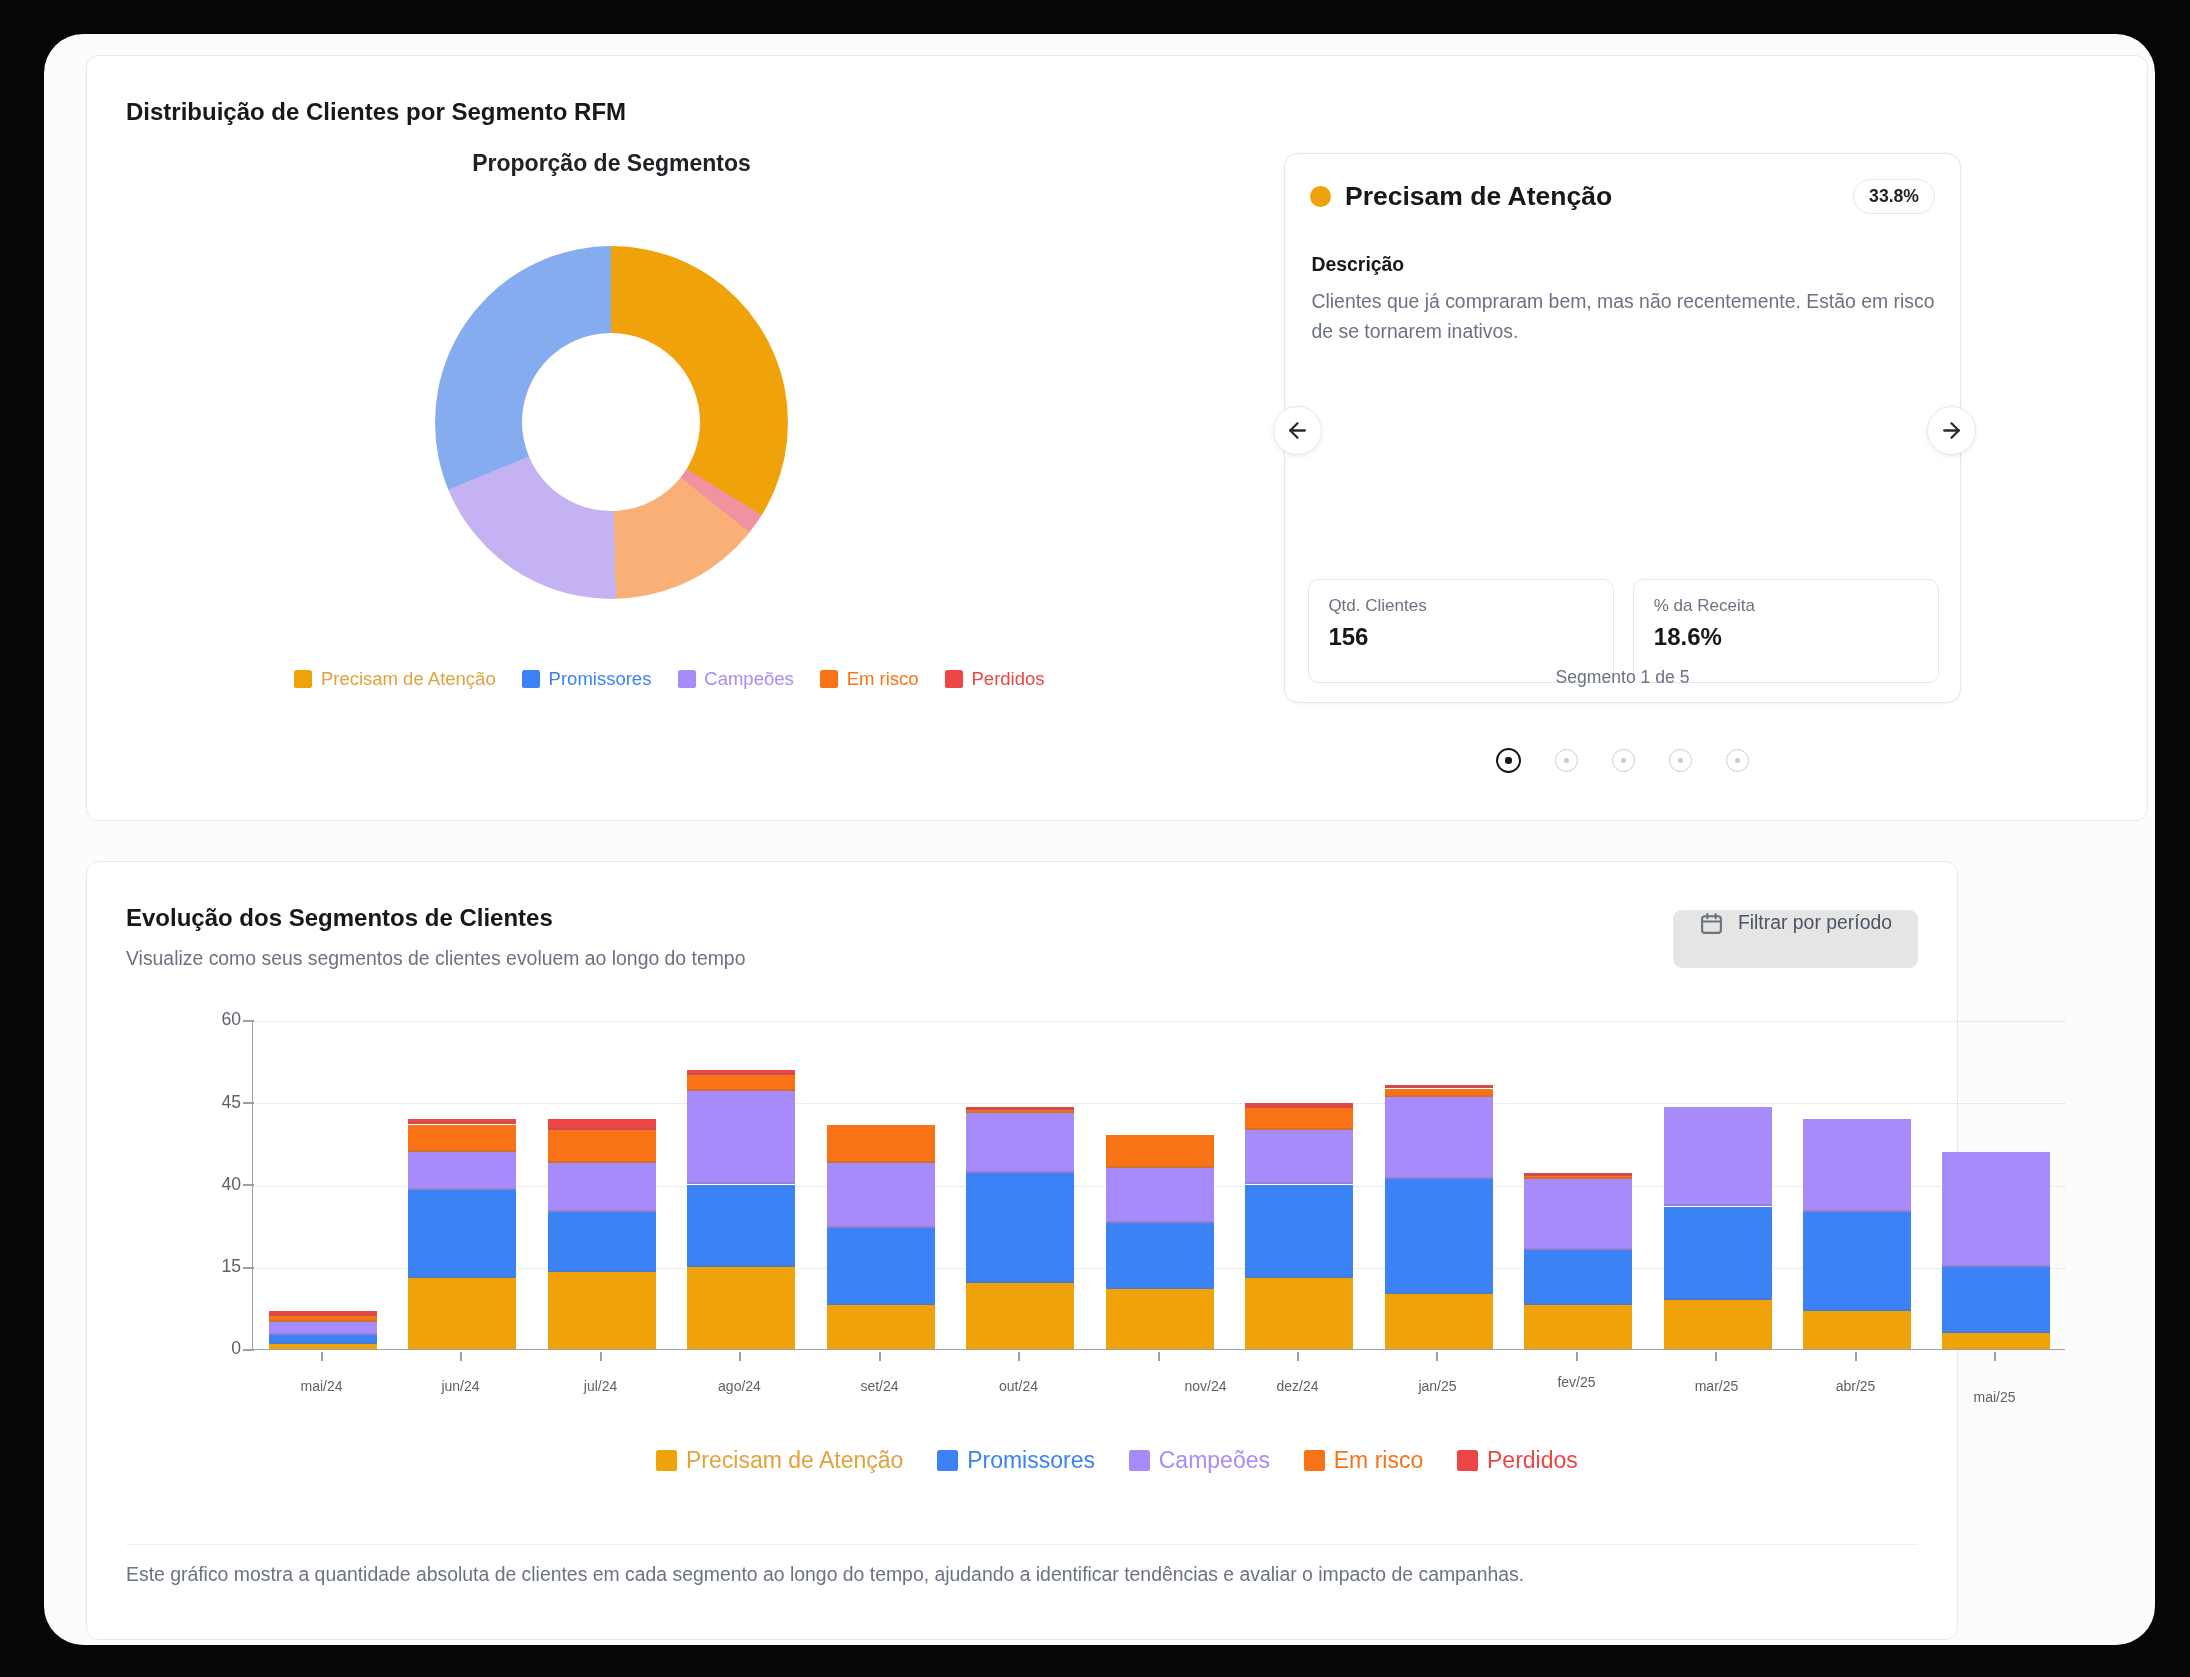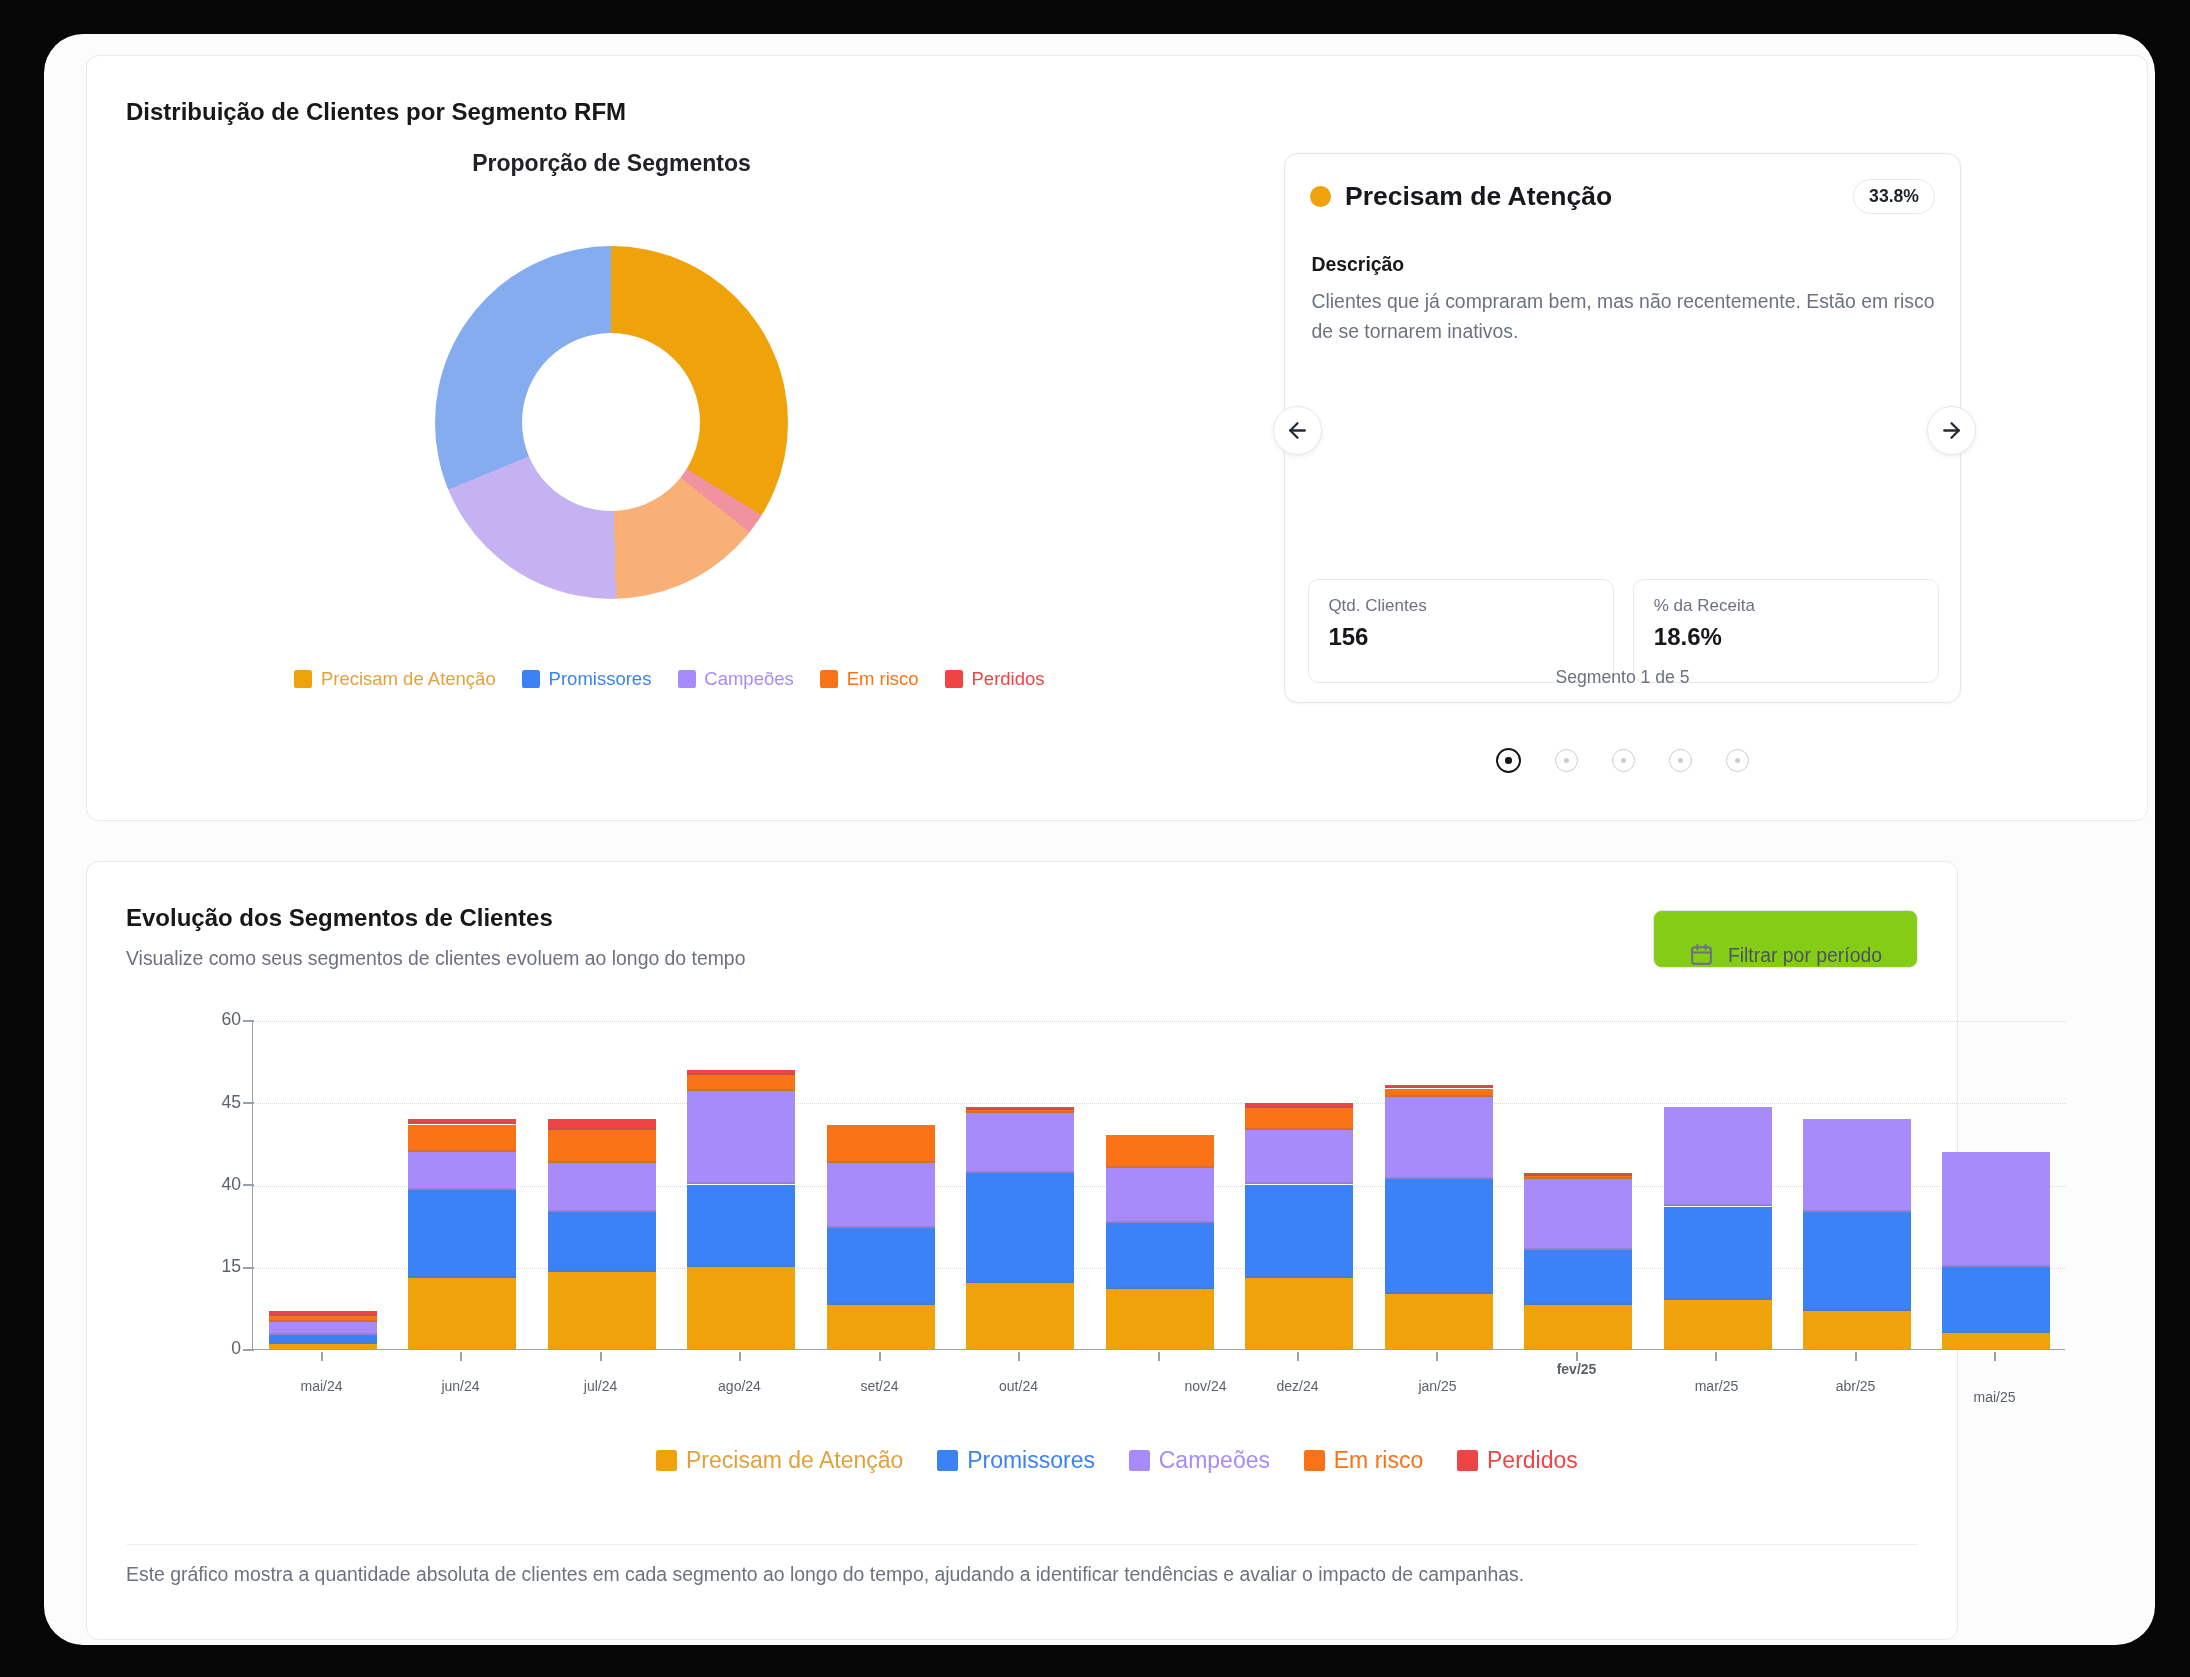--- a/index.html
+++ b/index.html
@@ -68,23 +68,23 @@
 
   .dots-row { position: absolute; left: 1197px; top: 692px; width: 677px; display: flex; justify-content: center; gap: 34px; align-items: center; }
   .dot { width: 23px; height: 23px; border: 1.8px solid #c9cdd3; border-radius: 50%; display: flex; align-items: center; justify-content: center; cursor: pointer; }
   .dot-core { width: 4.4px; height: 4.4px; border-radius: 50%; background: #c9cdd3; }
   .dot.active { width: 25px; height: 25px; border: 2.6px solid #15171a; }
   .dot.active .dot-core { width: 6.2px; height: 6.2px; background: #15171a; }
 
   
   .card-subtitle { position: absolute; left: 39px; top: 85px; font-size: 19.4px; color: #6b7280; }
   .filter-btn {
-    position: absolute; right: 39px; top: 48px; height: 58px; padding: 0 35px;
-    display: flex; align-items: flex-end; gap: 14px;
-    border: 0.9px solid #e5e7eb; border-radius: 8.8px; background: #84cc16; cursor: pointer;
+    position: absolute; right: 39px; top: 48px; height: 58px; padding: 0 25px;
+    display: flex; align-items: flex-start; gap: 14px;
+    border: 0.9px solid #e5e7eb; border-radius: 8.8px; background: #e5e5e5; cursor: pointer;
   }
   .filter-btn span { font-size: 19.4px; color: #4b5563; }
 
   .plot { position: absolute; left: 165px; top: 159px; width: 1813px; height: 329px; border-left: 1.8px solid #9aa0a8; border-bottom: 1.8px solid #9aa0a8; }
   .gridline { position: absolute; left: 0; width: 100%; border-top: 1.8px dotted #dadadd; }
   .ytick-mark { position: absolute; width: 10.6px; height: 1.8px; background: #9aa0a8; }
   .ylabel { position: absolute; width: 53px; text-align: right; font-size: 17.6px; color: #5c6269; }
   .bar-seg { position: absolute; }
   .bar-seg.sep { box-shadow: inset 0 -1.8px 0 rgba(105,105,105,.32); }
   .xtick { position: absolute; width: 1.8px; height: 8.8px; background: #9aa0a8; }
@@ -285,21 +285,21 @@
         <div class="xlabel" style="left: 723px; width: 139px; top: 516px;">set/24</div>
         <div class="xtick" style="left: 931px; top: 490px;"></div>
         <div class="xlabel" style="left: 862px; width: 139px; top: 516px;">out/24</div>
         <div class="xtick" style="left: 1071px; top: 490px;"></div>
         <div class="xlabel" style="left: 1049px; width: 139px; top: 516px;">nov/24</div>
         <div class="xtick" style="left: 1210px; top: 490px;"></div>
         <div class="xlabel" style="left: 1141px; width: 139px; top: 516px;">dez/24</div>
         <div class="xtick" style="left: 1349px; top: 490px;"></div>
         <div class="xlabel" style="left: 1281px; width: 139px; top: 516px;">jan/25</div>
         <div class="xtick" style="left: 1489px; top: 490px;"></div>
-        <div class="xlabel" style="left: 1420px; width: 139px; top: 499px; font-weight: bold;">fev/25</div>
+        <div class="xlabel" style="left: 1420px; width: 139px; top: 512px;">fev/25</div>
         <div class="xtick" style="left: 1628px; top: 490px;"></div>
         <div class="xlabel" style="left: 1560px; width: 139px; top: 516px;">mar/25</div>
         <div class="xtick" style="left: 1768px; top: 490px;"></div>
         <div class="xlabel" style="left: 1699px; width: 139px; top: 516px;">abr/25</div>
         <div class="xtick" style="left: 1907px; top: 490px;"></div>
         <div class="xlabel" style="left: 1838px; width: 139px; top: 516px; margin-top: 11px;">mai/25</div>
       </div>
 
     <div class="legend-row" id="legend-bars">
         <div class="legend-item">

